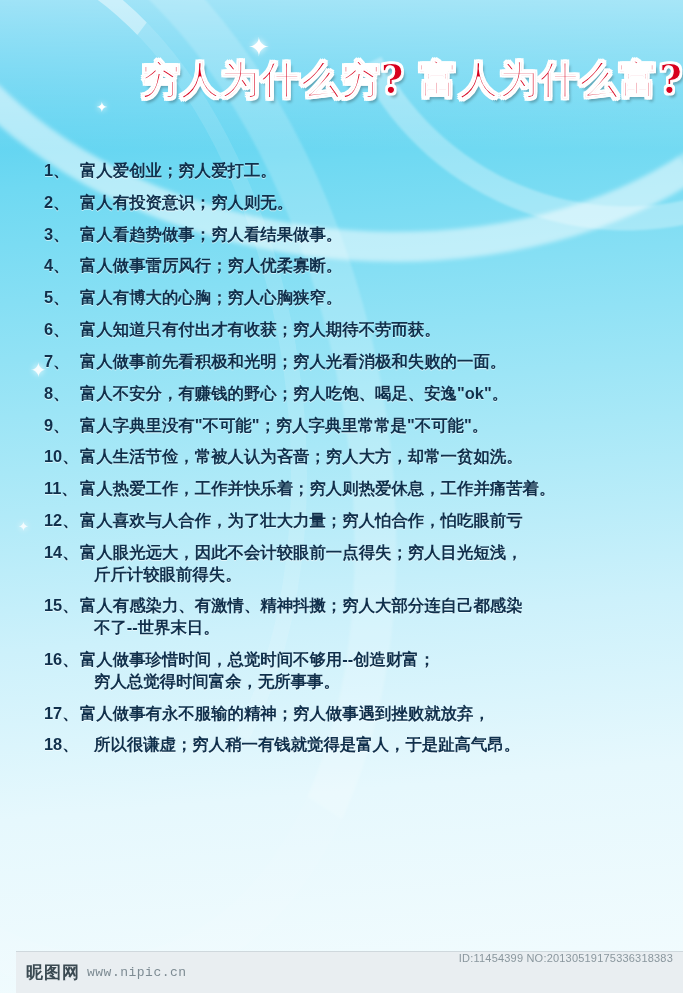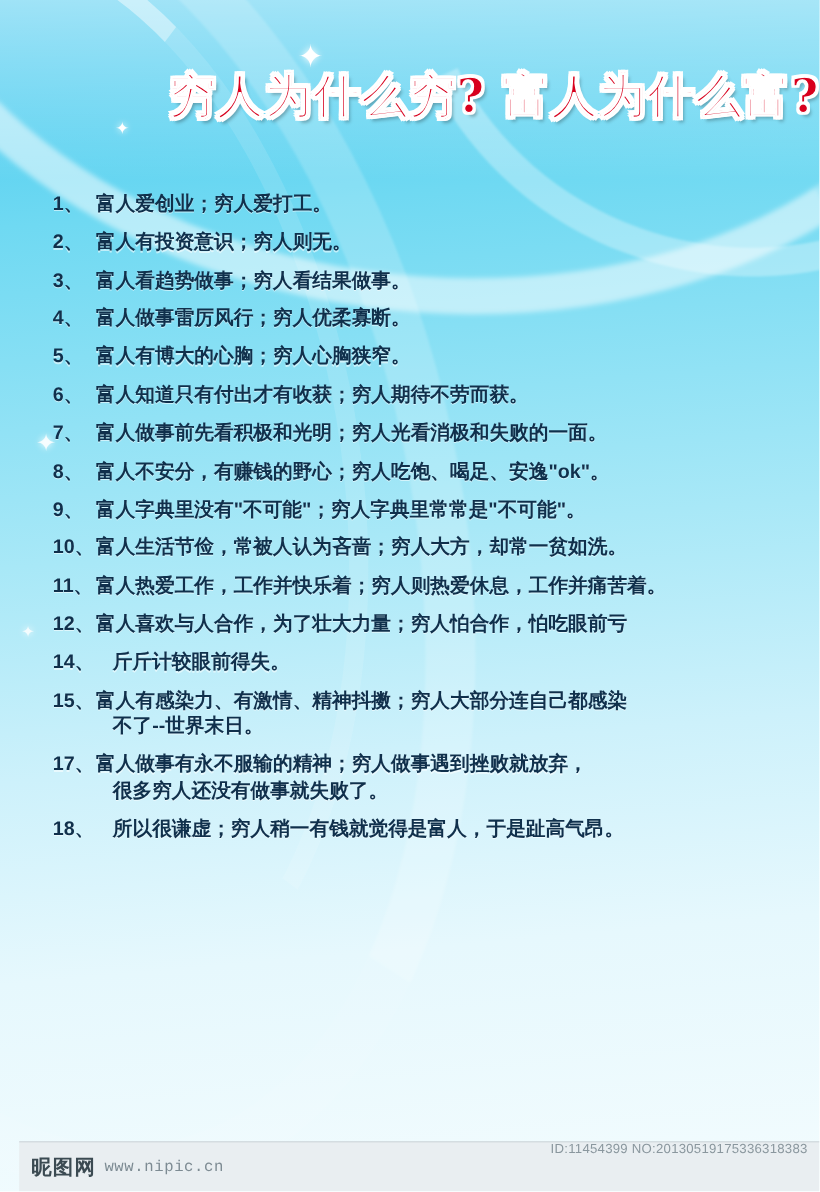--- a/index.html
+++ b/index.html
@@ -272,38 +272,45 @@
       <span class="num">12、</span>
       <span class="body">
         <span>富人喜欢与人合作，为了壮大力量；穷人怕合作，怕吃眼前亏</span>
       </span>
     </div>
 
 
     <div class="item">
       <span class="num">14、</span>
       <span class="body">
+        <span>富人眼光远大，因此不会计较眼前一点得失；穷人目光短浅，</span>
         <span class="line2">斤斤计较眼前得失。</span>
       </span>
     </div>
 
     <div class="item">
       <span class="num">15、</span>
       <span class="body">
         <span>富人有感染力、有激情、精神抖擞；穷人大部分连自己都感染</span>
         <span class="line2">不了--世界末日。</span>
       </span>
     </div>
 
+    <div class="item">
+      <span class="num">16、</span>
+      <span class="body">
+        <span>富人做事珍惜时间，总觉时间不够用--创造财富；</span>
+        <span class="line2">穷人总觉得时间富余，无所事事。</span>
+      </span>
+    </div>
 
     <div class="item">
       <span class="num">17、</span>
       <span class="body">
         <span>富人做事有永不服输的精神；穷人做事遇到挫败就放弃，</span>
-        <span class="line2">很多穷人还没有做事就失败了。</span>
       </span>
     </div>
 
     <div class="item">
       <span class="num">18、</span>
       <span class="body">
         <span class="line2">所以很谦虚；穷人稍一有钱就觉得是富人，于是趾高气昂。</span>
       </span>
     </div>
 

